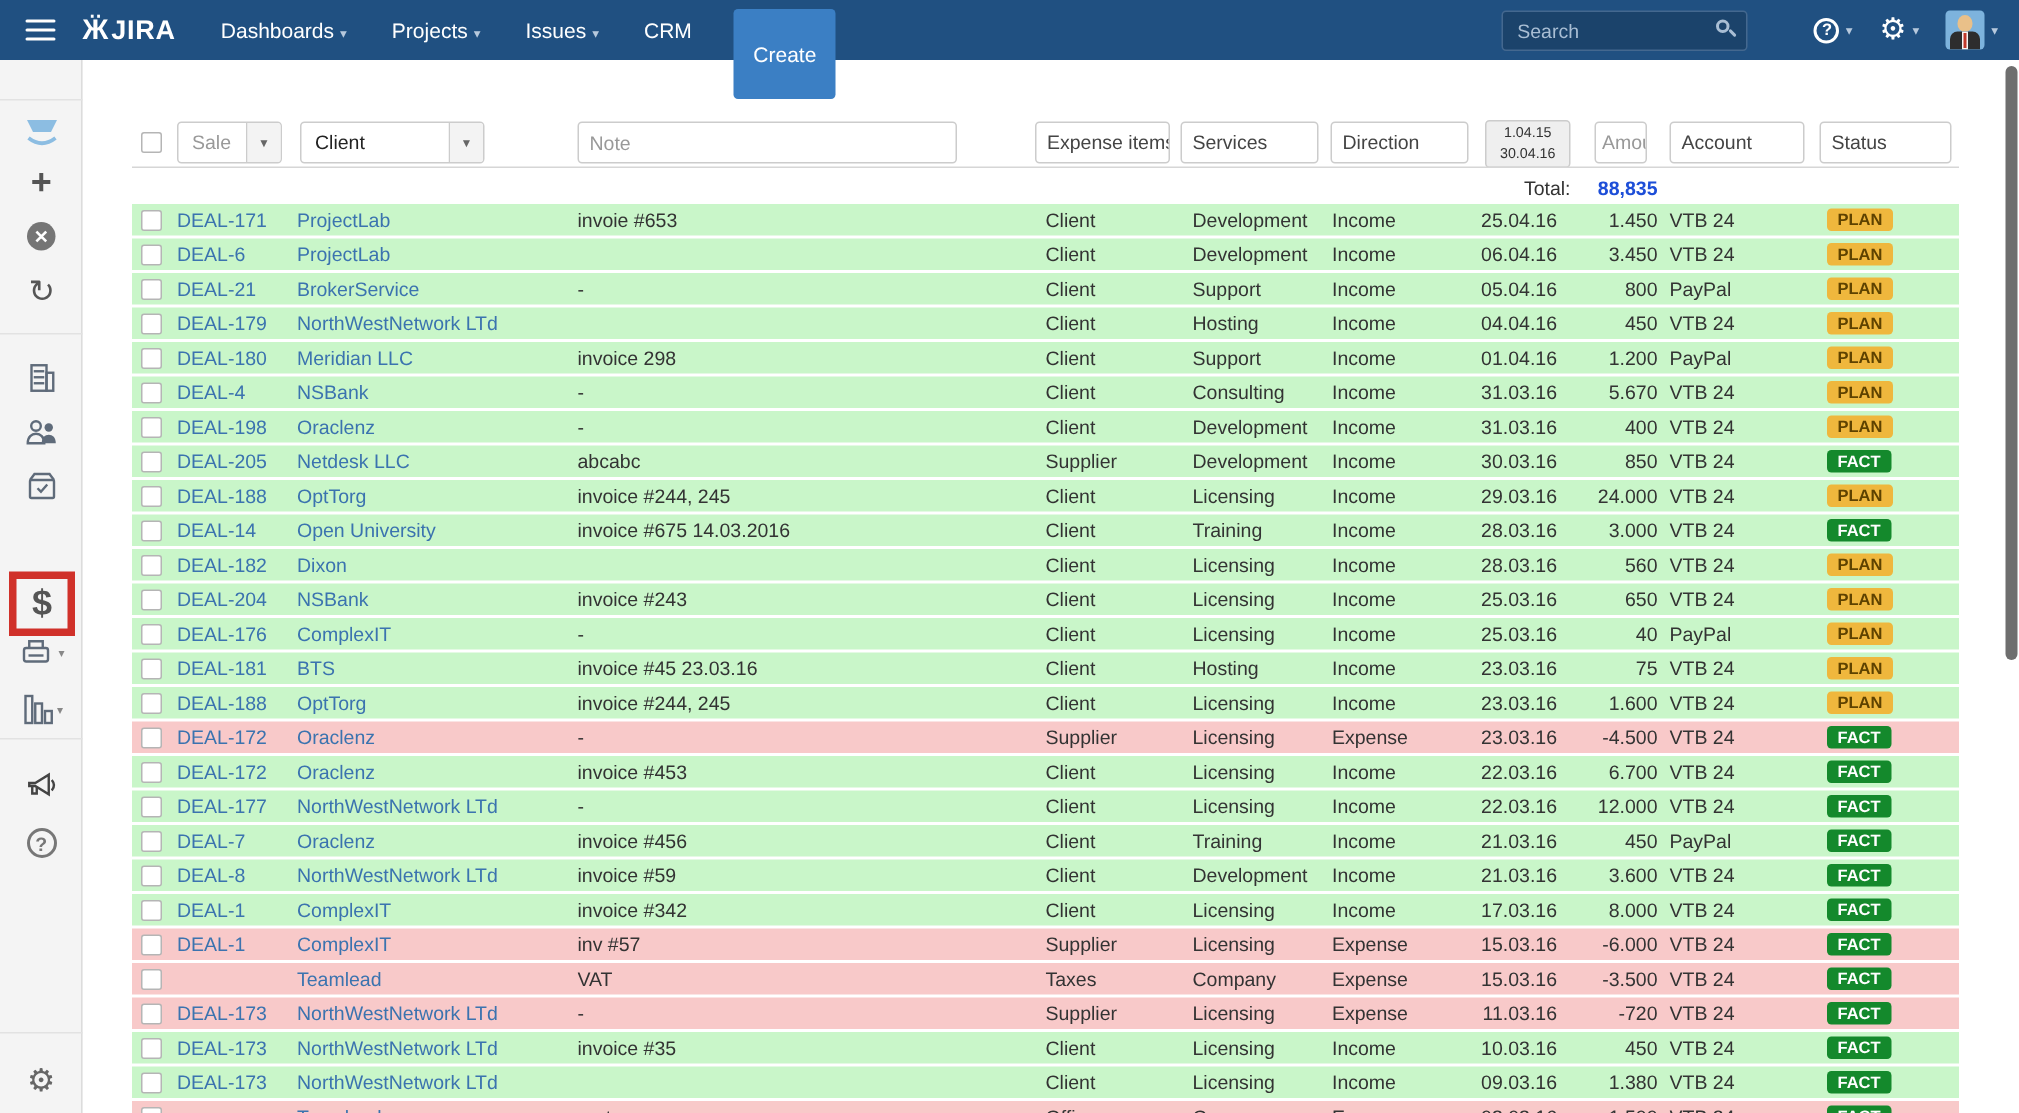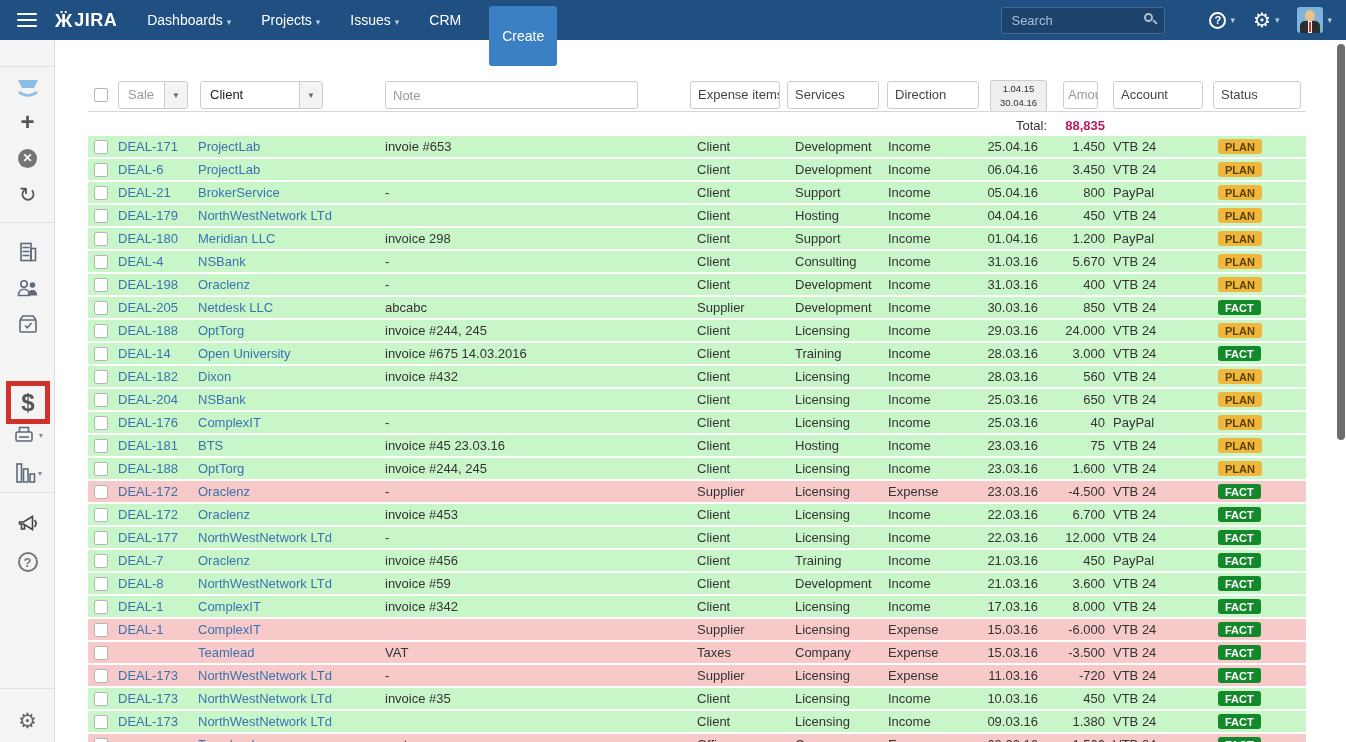--- a/index.html
+++ b/index.html
@@ -55,21 +55,21 @@
   .sel .arw { width:23px; border-left:1px solid #ccc; background:#f3f3f3; display:flex; align-items:center; justify-content:center; color:#666; font-size:8px; border-radius:0 2px 2px 0; }
   .fbox { position:absolute; height:28px; border:1px solid #ccc; border-radius:3px; background:#fff; font-size:13px; color:#444; line-height:26px; padding:0 7px; overflow:hidden; white-space:nowrap; cursor:text; }
   .fbox.ph { color:#999; }
   input.fbox { font-family:inherit; }
   input.fbox::placeholder { color:#999; }
   .datebox { position:absolute; border:1px solid #ccc; border-radius:3px; background:#efefef; text-align:center; font-size:9.5px; color:#333; line-height:14px; padding:1px 4px; cursor:pointer; }
   .filter-line { position:absolute; height:1px; background:#d6d6d6; }
 
   
   .total-label { position:absolute; font-size:13px; color:#333; text-align:right; }
-  .total-value { position:absolute; font-size:13px; color:#be185d; font-weight:bold; text-align:right; }
+  .total-value { position:absolute; font-size:13px; color:#1d4ed8; font-weight:bold; text-align:right; }
 
   
   #rows { position:absolute; left:88px; top:136px; width:1218px; }
   .trow { position:relative; height:21px; margin-bottom:2px; font-size:13px; color:#333; }
   .row-green { background:#c9f6c9; }
   .row-pink  { background:#f8c9c9; }
   .cell { position:absolute; top:0; height:21px; line-height:21px; white-space:nowrap; overflow:hidden; }
   .c-check   { left:6px;   top:4px; }
   .c-deal    { left:30px;  width:78px; }
   .c-company { left:110px; width:184px; }
@@ -367,33 +367,33 @@
     <span class="cell c-dir">Income</span>
     <span class="cell c-date">28.03.16</span>
     <span class="cell c-amount">3.000</span>
     <span class="cell c-account">VTB 24</span>
     <span class="cell c-status"><span class="badge badge-fact">FACT</span></span>
   </div>
       <div class="trow row-green">
     <span class="chk c-check"></span>
     <span class="cell c-deal"><a class="lnk">DEAL-182</a></span>
     <span class="cell c-company"><a class="lnk">Dixon</a></span>
-    <span class="cell c-note">invoice #432</span>
     <span class="cell c-item">Client</span>
     <span class="cell c-serv">Licensing</span>
     <span class="cell c-dir">Income</span>
     <span class="cell c-date">28.03.16</span>
     <span class="cell c-amount">560</span>
     <span class="cell c-account">VTB 24</span>
     <span class="cell c-status"><span class="badge badge-plan">PLAN</span></span>
   </div>
       <div class="trow row-green">
     <span class="chk c-check"></span>
     <span class="cell c-deal"><a class="lnk">DEAL-204</a></span>
     <span class="cell c-company"><a class="lnk">NSBank</a></span>
+    <span class="cell c-note">invoice #243</span>
     <span class="cell c-item">Client</span>
     <span class="cell c-serv">Licensing</span>
     <span class="cell c-dir">Income</span>
     <span class="cell c-date">25.03.16</span>
     <span class="cell c-amount">650</span>
     <span class="cell c-account">VTB 24</span>
     <span class="cell c-status"><span class="badge badge-plan">PLAN</span></span>
   </div>
       <div class="trow row-green">
     <span class="chk c-check"></span>
@@ -509,20 +509,21 @@
     <span class="cell c-dir">Income</span>
     <span class="cell c-date">17.03.16</span>
     <span class="cell c-amount">8.000</span>
     <span class="cell c-account">VTB 24</span>
     <span class="cell c-status"><span class="badge badge-fact">FACT</span></span>
   </div>
       <div class="trow row-pink">
     <span class="chk c-check"></span>
     <span class="cell c-deal"><a class="lnk">DEAL-1</a></span>
     <span class="cell c-company"><a class="lnk">ComplexIT</a></span>
+    <span class="cell c-note">inv #57</span>
     <span class="cell c-item">Supplier</span>
     <span class="cell c-serv">Licensing</span>
     <span class="cell c-dir">Expense</span>
     <span class="cell c-date">15.03.16</span>
     <span class="cell c-amount">-6.000</span>
     <span class="cell c-account">VTB 24</span>
     <span class="cell c-status"><span class="badge badge-fact">FACT</span></span>
   </div>
       <div class="trow row-pink">
     <span class="chk c-check"></span>

